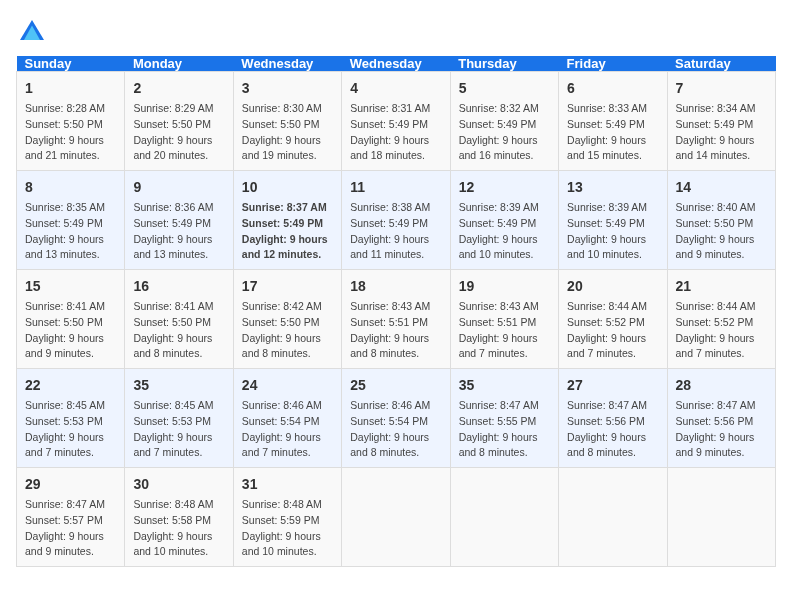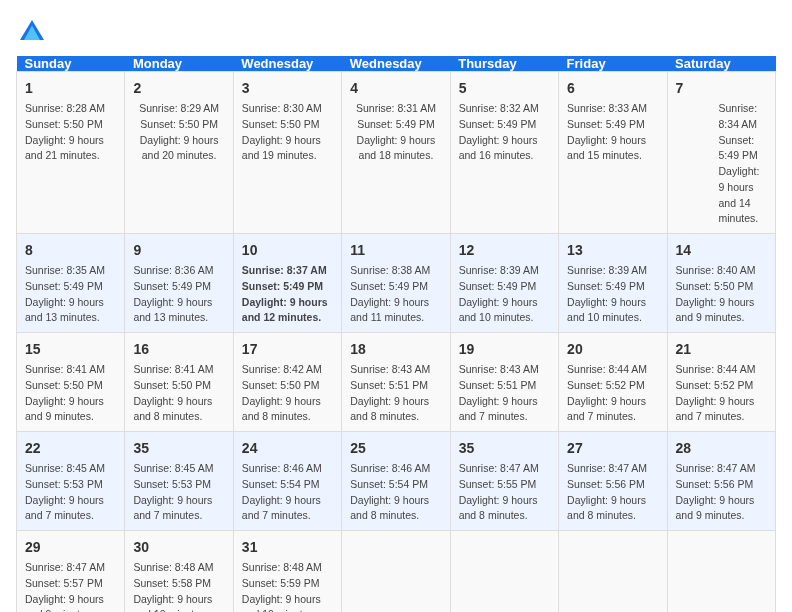--- a/index.html
+++ b/index.html
@@ -126,56 +126,56 @@
   <tr>
         <td>
           <span class="day-number">1</span>
           <div class="day-info" style="white-space: pre-line;">Sunrise: 8:28 AM
 Sunset: 5:50 PM
 Daylight: 9 hours
 and 21 minutes.</div>
         </td>
         <td>
           <span class="day-number">2</span>
-          <div class="day-info" style="white-space: pre-line; text-align: center;">Sunrise: 8:29 AM
+          <div class="day-info" style="white-space: pre-line;">Sunrise: 8:29 AM
 Sunset: 5:50 PM
 Daylight: 9 hours
 and 20 minutes.</div>
         </td>
         <td>
           <span class="day-number">3</span>
           <div class="day-info" style="white-space: pre-line;">Sunrise: 8:30 AM
 Sunset: 5:50 PM
 Daylight: 9 hours
 and 19 minutes.</div>
         </td>
         <td>
           <span class="day-number">4</span>
-          <div class="day-info" style="white-space: pre-line; text-align: center;">Sunrise: 8:31 AM
+          <div class="day-info" style="white-space: pre-line;">Sunrise: 8:31 AM
 Sunset: 5:49 PM
 Daylight: 9 hours
 and 18 minutes.</div>
         </td>
         <td>
           <span class="day-number">5</span>
           <div class="day-info" style="white-space: pre-line;">Sunrise: 8:32 AM
 Sunset: 5:49 PM
 Daylight: 9 hours
 and 16 minutes.</div>
         </td>
         <td>
           <span class="day-number">6</span>
           <div class="day-info" style="white-space: pre-line;">Sunrise: 8:33 AM
 Sunset: 5:49 PM
 Daylight: 9 hours
 and 15 minutes.</div>
         </td>
         <td>
           <span class="day-number">7</span>
-          <div class="day-info" style="white-space: pre-line; margin-left: 43px;">Sunrise: 8:34 AM
+          <div class="day-info" style="white-space: pre-line;">Sunrise: 8:34 AM
 Sunset: 5:49 PM
 Daylight: 9 hours
 and 14 minutes.</div>
         </td>
       </tr>
       <tr>
         <td>
           <span class="day-number">8</span>
           <div class="day-info" style="white-space: pre-line;">Sunrise: 8:35 AM
 Sunset: 5:49 PM

